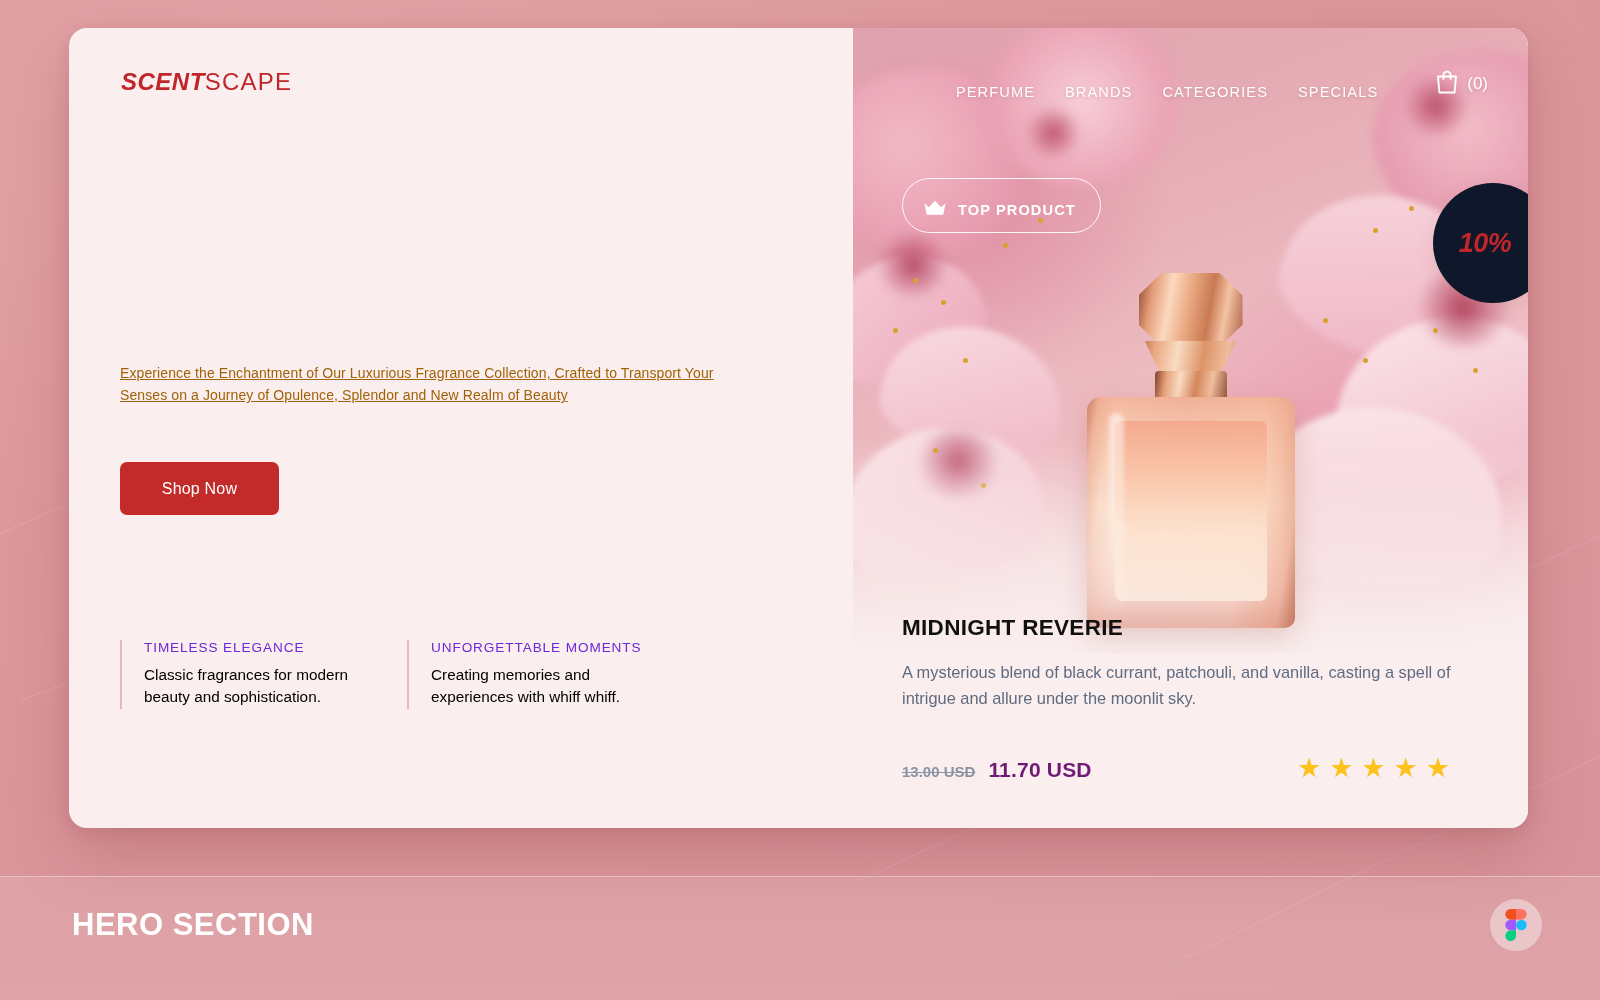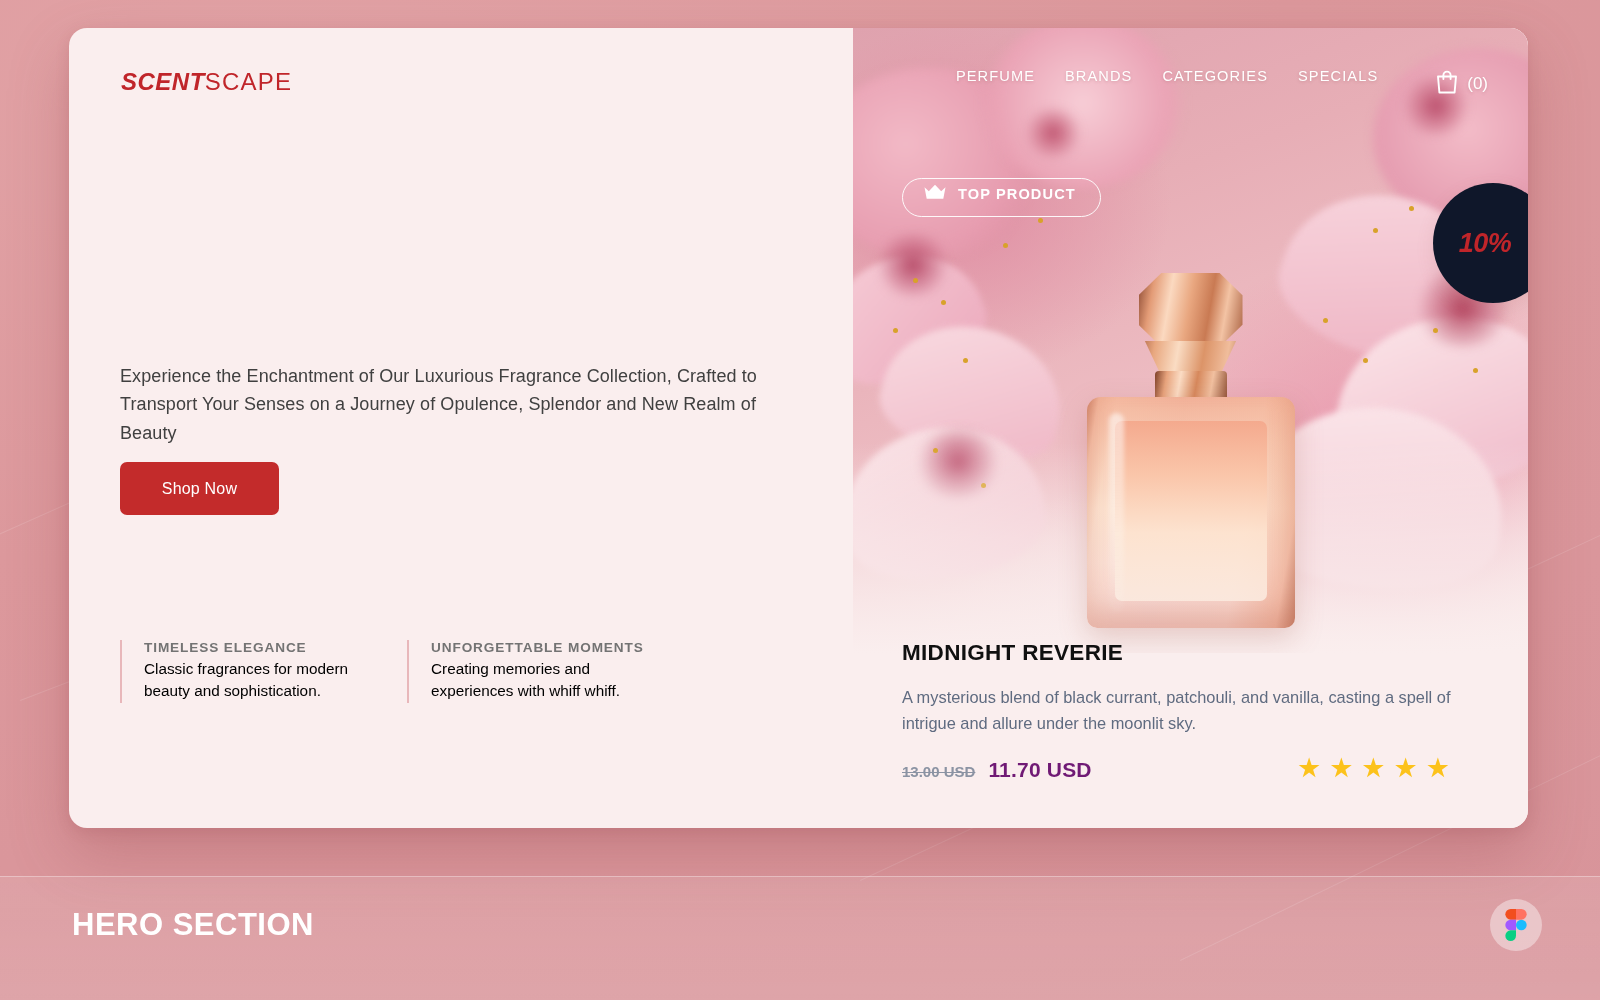--- a/index.html
+++ b/index.html
@@ -36,34 +36,34 @@
   #headline {
     position:absolute; left:51px; top:142px; width:700px;
     font-family:"Liberation Serif", serif;
     font-size:74px; line-height:0.98; color:#15100f; font-weight:700;
     letter-spacing:-0.5px;
   }
   #headline .hl-line { display:block; font-variant:small-caps; }
 
   #subcopy {
     position:absolute; left:51px; top:334px; width:640px;
-    font-size:18px; line-height:1.58; color:#404040; letter-spacing:0.1px;
+    font-size:14px; line-height:1.58; color:#a16207; letter-spacing:0.1px;text-decoration:underline;
   }
 
   #shop-now {
     position:absolute; left:51px; top:434px; width:159px; height:53px;
     background:#c32b2b; color:#fff; border:none; border-radius:7px;
     font-size:16px; font-family:"Liberation Sans",sans-serif; cursor:pointer;
     letter-spacing:0.2px;
   }
 
   #features { position:absolute; left:51px; top:612px; display:flex; gap:27px; }
   .feature { padding-left:22px; border-left:2px solid #e8b7ba; width:260px; }
-  .feat-title { color:#737373; font-size:13.6px; font-weight:bold;
-                letter-spacing:0.9px; margin-bottom:3px; }
+  .feat-title { color:#6d28d9; font-size:13.6px; font-weight:normal;
+                letter-spacing:0.9px; margin-bottom:9px; }
   .feat-desc  { color:#000000; font-size:15.3px; line-height:1.47; }
 
   
   #right-panel { flex:1; position:relative; overflow:hidden; background:#faeeee; }
 
   #photo {
     position:absolute; left:0; top:0; right:0; height:625px; overflow:hidden;
     background:
       radial-gradient(60% 55% at 78% 70%, #e892a9 0%, rgba(232,146,169,0) 62%),
       radial-gradient(48% 44% at 16% 28%, #e08fa4 0%, rgba(224,143,164,0) 65%),
@@ -76,33 +76,33 @@
   }
   .blossom { position:absolute; border-radius:50%; filter:blur(5px); }
   .petal {
     position:absolute; border-radius:60% 60% 55% 55% / 70% 70% 40% 40%;
     filter:blur(3.2px);
   }
   .stamen { position:absolute; width:5px; height:5px; border-radius:50%;
             background:#d8a22a; filter:blur(0.6px); }
 
   
-  #nav { position:absolute; right:40px; top:40px; display:flex; align-items:flex-start;
+  #nav { position:absolute; right:40px; top:40px; display:flex; align-items:flex-end;
          gap:30px; z-index:8; }
   .nav-link { color:#fff; font-size:14.6px; letter-spacing:1.1px; font-weight:500;
               text-decoration:none; cursor:pointer; text-shadow:0 1px 3px rgba(140,70,80,.25);}
   #cart { display:flex; align-items:center; gap:7px; margin-left:26px; cursor:pointer;
           color:#fff; font-size:17px; text-shadow:0 1px 3px rgba(140,70,80,.25);}
 
   
   #top-product {
     position:absolute; left:49px; top:150px; z-index:8;
     display:flex; align-items:center; gap:11px;
     border:1.6px solid rgba(255,255,255,0.92); border-radius:30px;
-    padding:4px 24px 12px 20px; color:#fff; font-size:14.6px; font-weight:600;
+    padding:20px 24px 12px 20px; color:#fff; font-size:14.6px; font-weight:600;
     letter-spacing:1.1px; cursor:pointer;
   }
 
   
   #discount {
     position:absolute; right:-25px; top:155px; width:120px; height:120px;
     border-radius:50%; background:#0f172a; z-index:9;
     display:flex; align-items:center; justify-content:center;
     box-shadow:0 6px 18px rgba(160,90,95,0.14);
   }
@@ -153,21 +153,21 @@
     border-radius:8px;
     background:linear-gradient(to bottom,rgba(255,255,255,.55),rgba(255,255,255,.05));
     filter:blur(2px);
   }
 
   
   #product-info { position:absolute; left:49px; right:40px; bottom:46px; z-index:7; }
   #product-title { font-size:22.5px; font-weight:bold; color:#101010;
                    letter-spacing:0.3px; margin-bottom:19px; }
   #product-desc { font-size:16.4px; line-height:1.58; color:#5f6b80; width:560px;
-                  margin-bottom:18px; }
+                  margin-bottom:43px; }
   #price-row { display:flex; align-items:flex-end; justify-content:space-between; }
   #prices { display:flex; align-items:baseline; gap:13px; }
   #old-price { font-size:15px; color:#8b93a3; text-decoration:line-through; font-weight:bold;}
   #new-price { font-size:21px; color:#701a75; font-weight:bold; letter-spacing:0.2px;}
   #stars { display:flex; gap:8px; margin-right:38px; }
   .star { color:#fcc21b; font-size:27px; line-height:1; }
 
   
   #footer {
     position:absolute; left:0; right:0; bottom:0; height:124px;

